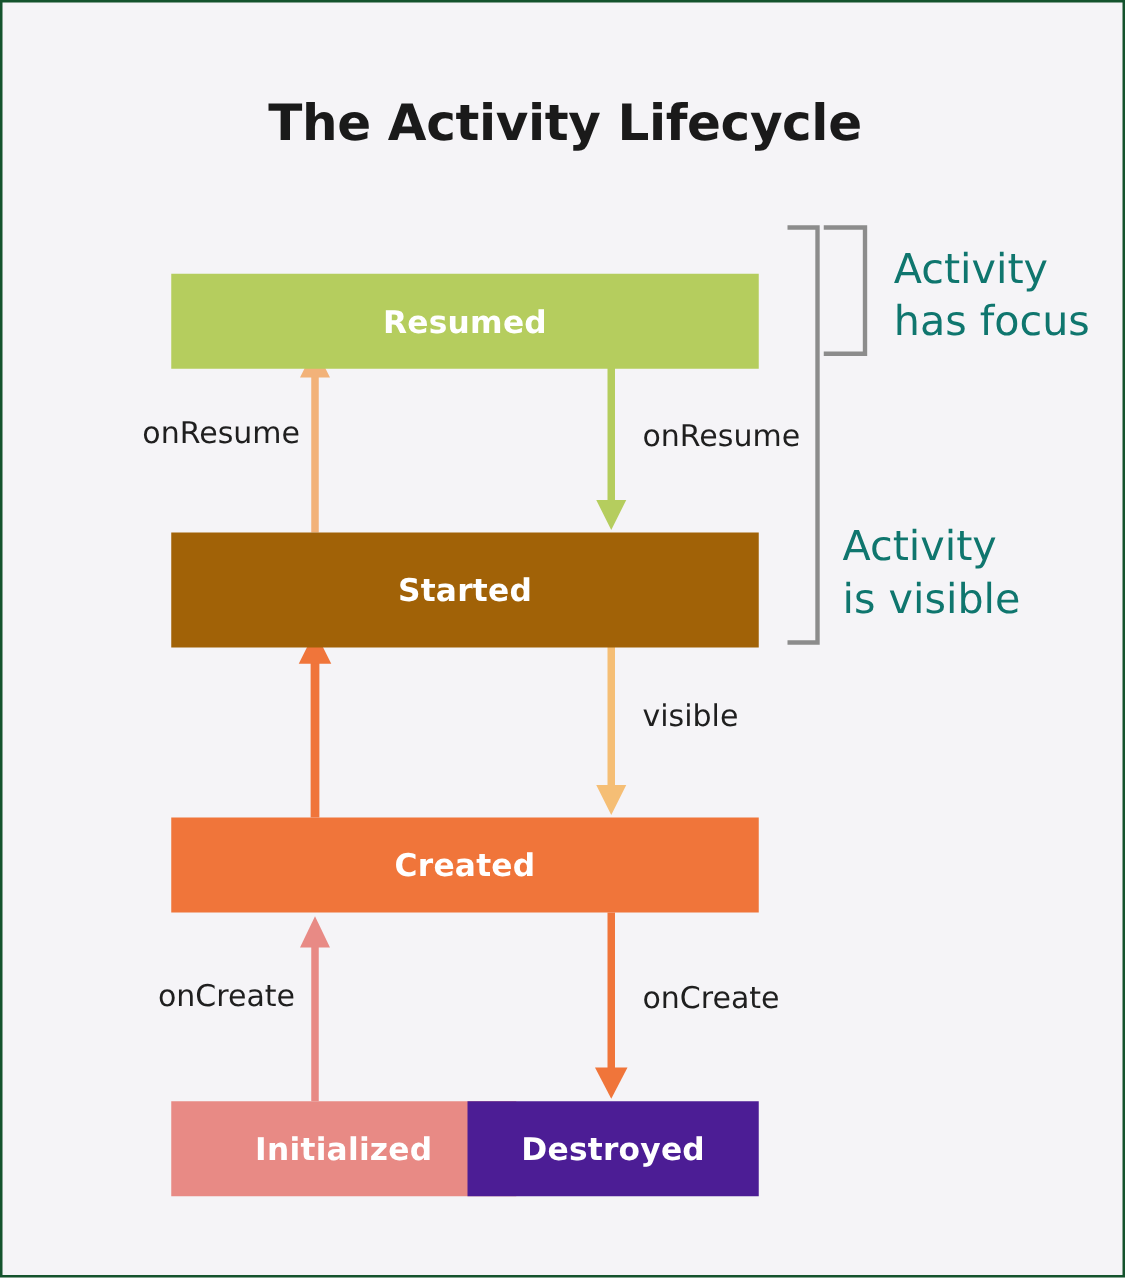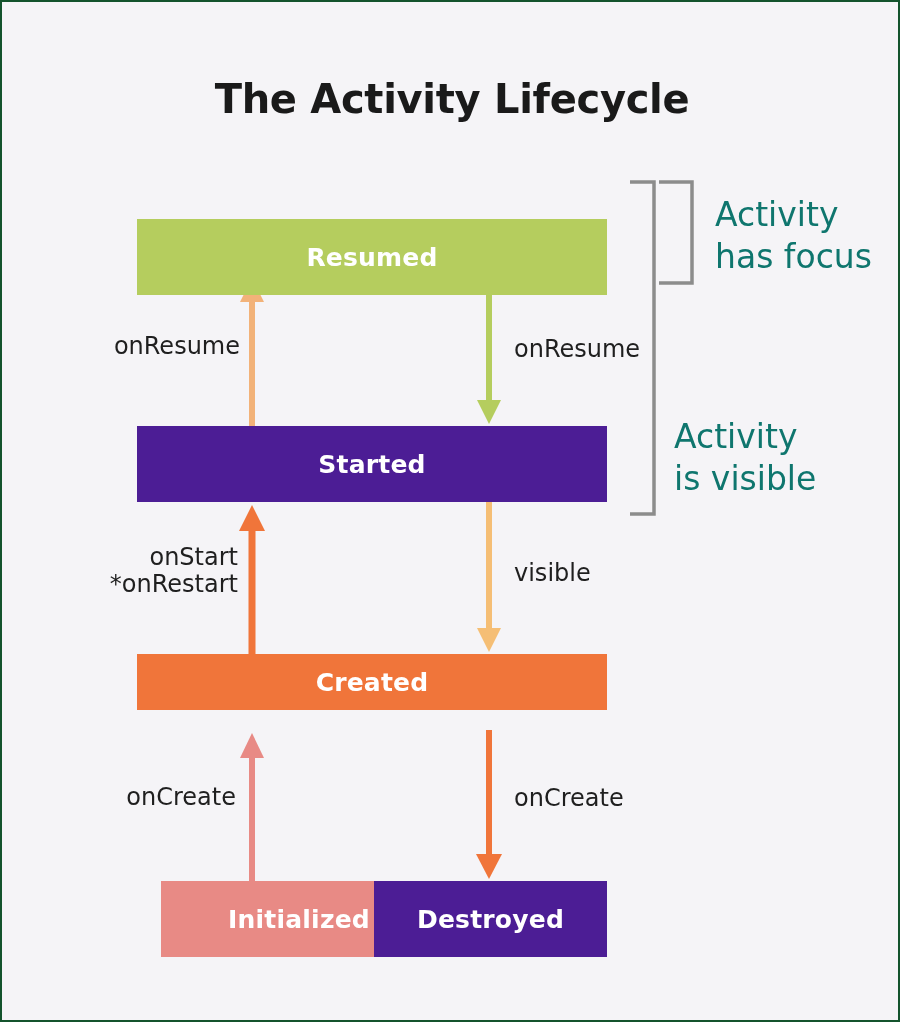--- a/index.html
+++ b/index.html
@@ -53,33 +53,32 @@
   }
 
   #box-resumed {
     left: 135px; top: 196px;
     width: 470px; height: 76px;
     background: #b5cd5e;
     margin-top: 21px;
   }
   #box-started {
     left: 135px; top: 424px;
-    width: 470px; height: 76px;
-    background: #4c1d95;
+    width: 470px; height: 92px;
+    background: #a16207;
   }
   #box-created {
     left: 135px; top: 652px;
-    width: 470px; height: 56px;
+    width: 470px; height: 76px;
     background: #f0753a;
   }
   #box-initialized {
     left: 135px; top: 879px;
     width: 276px; height: 76px;
     background: #e88a85;
-    margin-left: 24px;
   }
   #box-destroyed {
     left: 372px; top: 879px;
     width: 233px; height: 76px;
     background: #4c1d95;
   }
 
   
   #arrow-layer {
     position: absolute;
@@ -169,22 +168,20 @@
   <div class="state-box" id="box-created">Created</div>
 
   <div class="state-box" id="box-initialized">Initialized</div>
 
   <div class="state-box" id="box-destroyed">Destroyed</div>
 
   <div class="edge-label right-align" id="lbl-onresume">onResume</div>
 
   <div class="edge-label" id="lbl-onpause">onResume</div>
 
-  <div class="edge-label right-align" id="lbl-onstart">onStart
-*onRestart</div>
 
   <div class="edge-label" id="lbl-onstop">visible</div>
 
   <div class="edge-label right-align" id="lbl-oncreate">onCreate</div>
 
   <div class="edge-label" id="lbl-ondestroy">onCreate</div>
 
   <div class="bracket-label" id="lbl-has-focus">Activity
 has focus</div>
 

